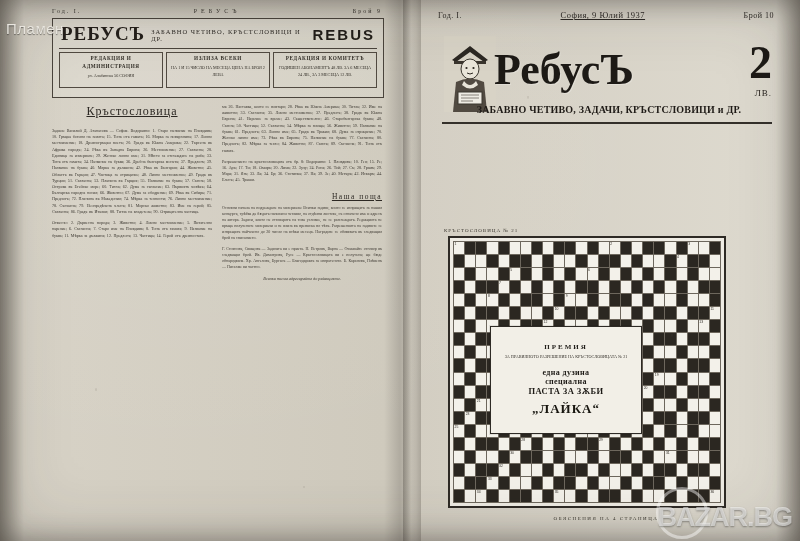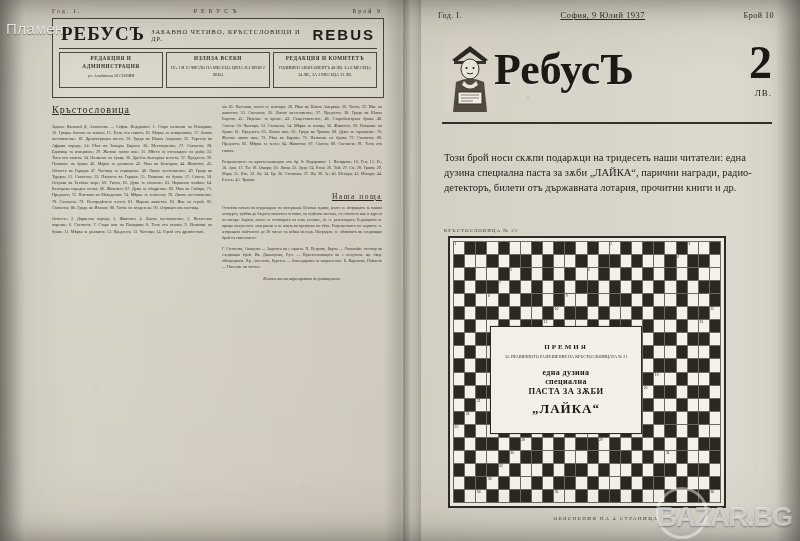--- a/index.html
+++ b/index.html
@@ -86,21 +86,21 @@
   }
   .mh-box b { font-size:5.2px; letter-spacing:.6px; display:block; margin-bottom:2px; }
   .mh-box .small { font-size:4.2px; }
 
   .lp-cols {
     position:absolute; left:34px; top:104px; width:336px; height:420px;
     display:flex; gap:10px;
   }
   .lp-col { width:160px; }
   .col-head {
-    font-size:10px; letter-spacing:1px; color:#2c2823;
+    text-align:center; font-size:12px; letter-spacing:1px; color:#2c2823;
     margin-bottom:9px; text-decoration:underline;
   }
   .microtext {
     font-size:4.1px; line-height:1.52; color:#3b3730; text-align:justify;
     word-spacing:0.5px; hyphens:auto;
   }
   .mt-gap { height:5px; }
   .col-head2 {
     text-align:right; font-size:7.5px; letter-spacing:1.5px; color:#2c2823;
     margin:8px 0 4px 0; text-decoration:underline;
@@ -287,24 +287,24 @@
         <path d="M12 46 q14 -7 28 0 l3 30 H9 z" fill="#514a41"></path>
         <path d="M20 45 q6 8 12 0 l2 4 q-8 7 -16 0 z" fill="#e9e5d9"></path>
 
         <rect x="14" y="56" width="24" height="12" fill="#efece4" stroke="#3b372f" stroke-width="1"></rect>
         <path d="M17 59 h18 M17 62 h18 M17 65 h12" stroke="#6d675d" stroke-width="0.8"></path>
       </svg>
 
       <div class="rp-title">РебусЪ</div>
       <div class="rp-num">2</div>
       <div class="rp-lv">ЛВ.</div>
+      <div class="rp-sub">ЗАБАВНО ЧЕТИВО, ЗАДАЧИ, КРЪСТСЛОВИЦИ и ДР.</div>
       <div class="rp-subrule"></div>
     </div>
 
-    <div class="rp-lead">Този брой носи скѫпи подарѫци на тридесеть наши читатели: една дузина специална паста за зѫби „ЛАЙКА“, парични награди, радио-детекторъ, билети отъ държавната лотария, прочитни книги и др.</div>
     <div class="rp-cwlabel">КРЪСТОСЛОВИЦА № 21</div>
 
     <div id="cw-wrap">
       <div id="cw-grid" style="grid-template-columns: repeat(24, 1fr); grid-template-rows: repeat(20, 1fr);">
           <div class="cell light num">
             <span>1</span>
           </div>
           <div class="cell black"></div>
           <div class="cell black"></div>
           <div class="cell light"></div>

